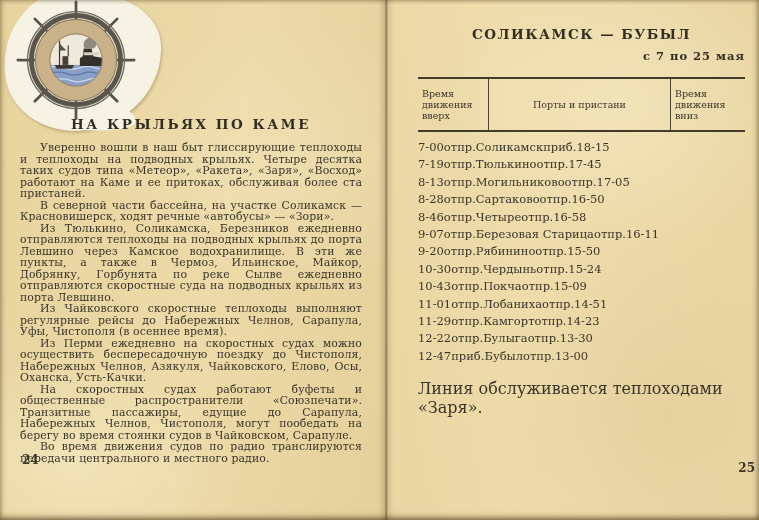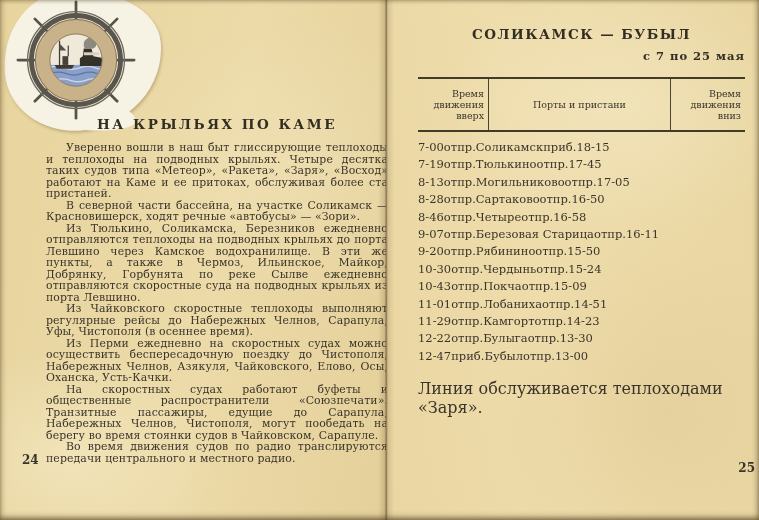--- a/index.html
+++ b/index.html
@@ -49,21 +49,21 @@
     border-radius:42% 58% 55% 45% / 55% 42% 58% 45%;
     transform:rotate(-5deg);
     box-shadow:1px 2px 3px rgba(120,95,50,.35);
   }
   .patch2{
     position:absolute;left:26px;top:96px;width:110px;height:34px;
     background:#f6f2e4;border-radius:50% 50% 60% 40%/60% 55% 45% 40%;
     transform:rotate(7deg);
   }
   .wheel{position:absolute;left:12px;top:0px;}
-  .left-body{position:absolute;left:46px;top:116px;width:342px;}
+  .left-body{position:absolute;left:20px;top:116px;width:342px;}
   h1.chapter{
     margin:0 0 10px 0;text-align:center;
     font-size:13.5px;font-weight:bold;letter-spacing:2.5px;
     color:#332e23;
   }
   .left-body p{
     margin:0;text-indent:20px;text-align:justify;
     font-size:10.9px;line-height:11.5px;letter-spacing:.1px;
     color:#3a352a;
   }
@@ -82,21 +82,21 @@
   }
   .timetable{margin-top:14px;}
   .thead{
     display:flex;align-items:stretch;
     border-top:2px solid #43 3b2a;
     border-top:2px solid #433b2a;
     border-bottom:2px solid #433b2a;
   }
   .th{
     display:flex;align-items:center;justify-content:center;
-    text-align:right;font-size:9.5px;line-height:11px;color:#3a352a;
+    text-align:left;font-size:9.5px;line-height:11px;color:#3a352a;
     padding:9px 4px;
   }
   .th-up{width:62px;}
   .th-ports{flex:1;border-left:1.5px solid #4a4232;border-right:1.5px solid #4a4232;}
   .th-down{width:66px;}
   .tbody{padding-top:9px;}
   .row{display:flex;align-items:flex-start;margin-bottom:4.4px;}
   .row span{display:block;font-size:11.5px;line-height:13px;color:#35302",5;}
   .row span{display:block;font-size:11.5px;line-height:13px;color:#353025;}
   .c-time1{width:54px;padding-left:8px;}

